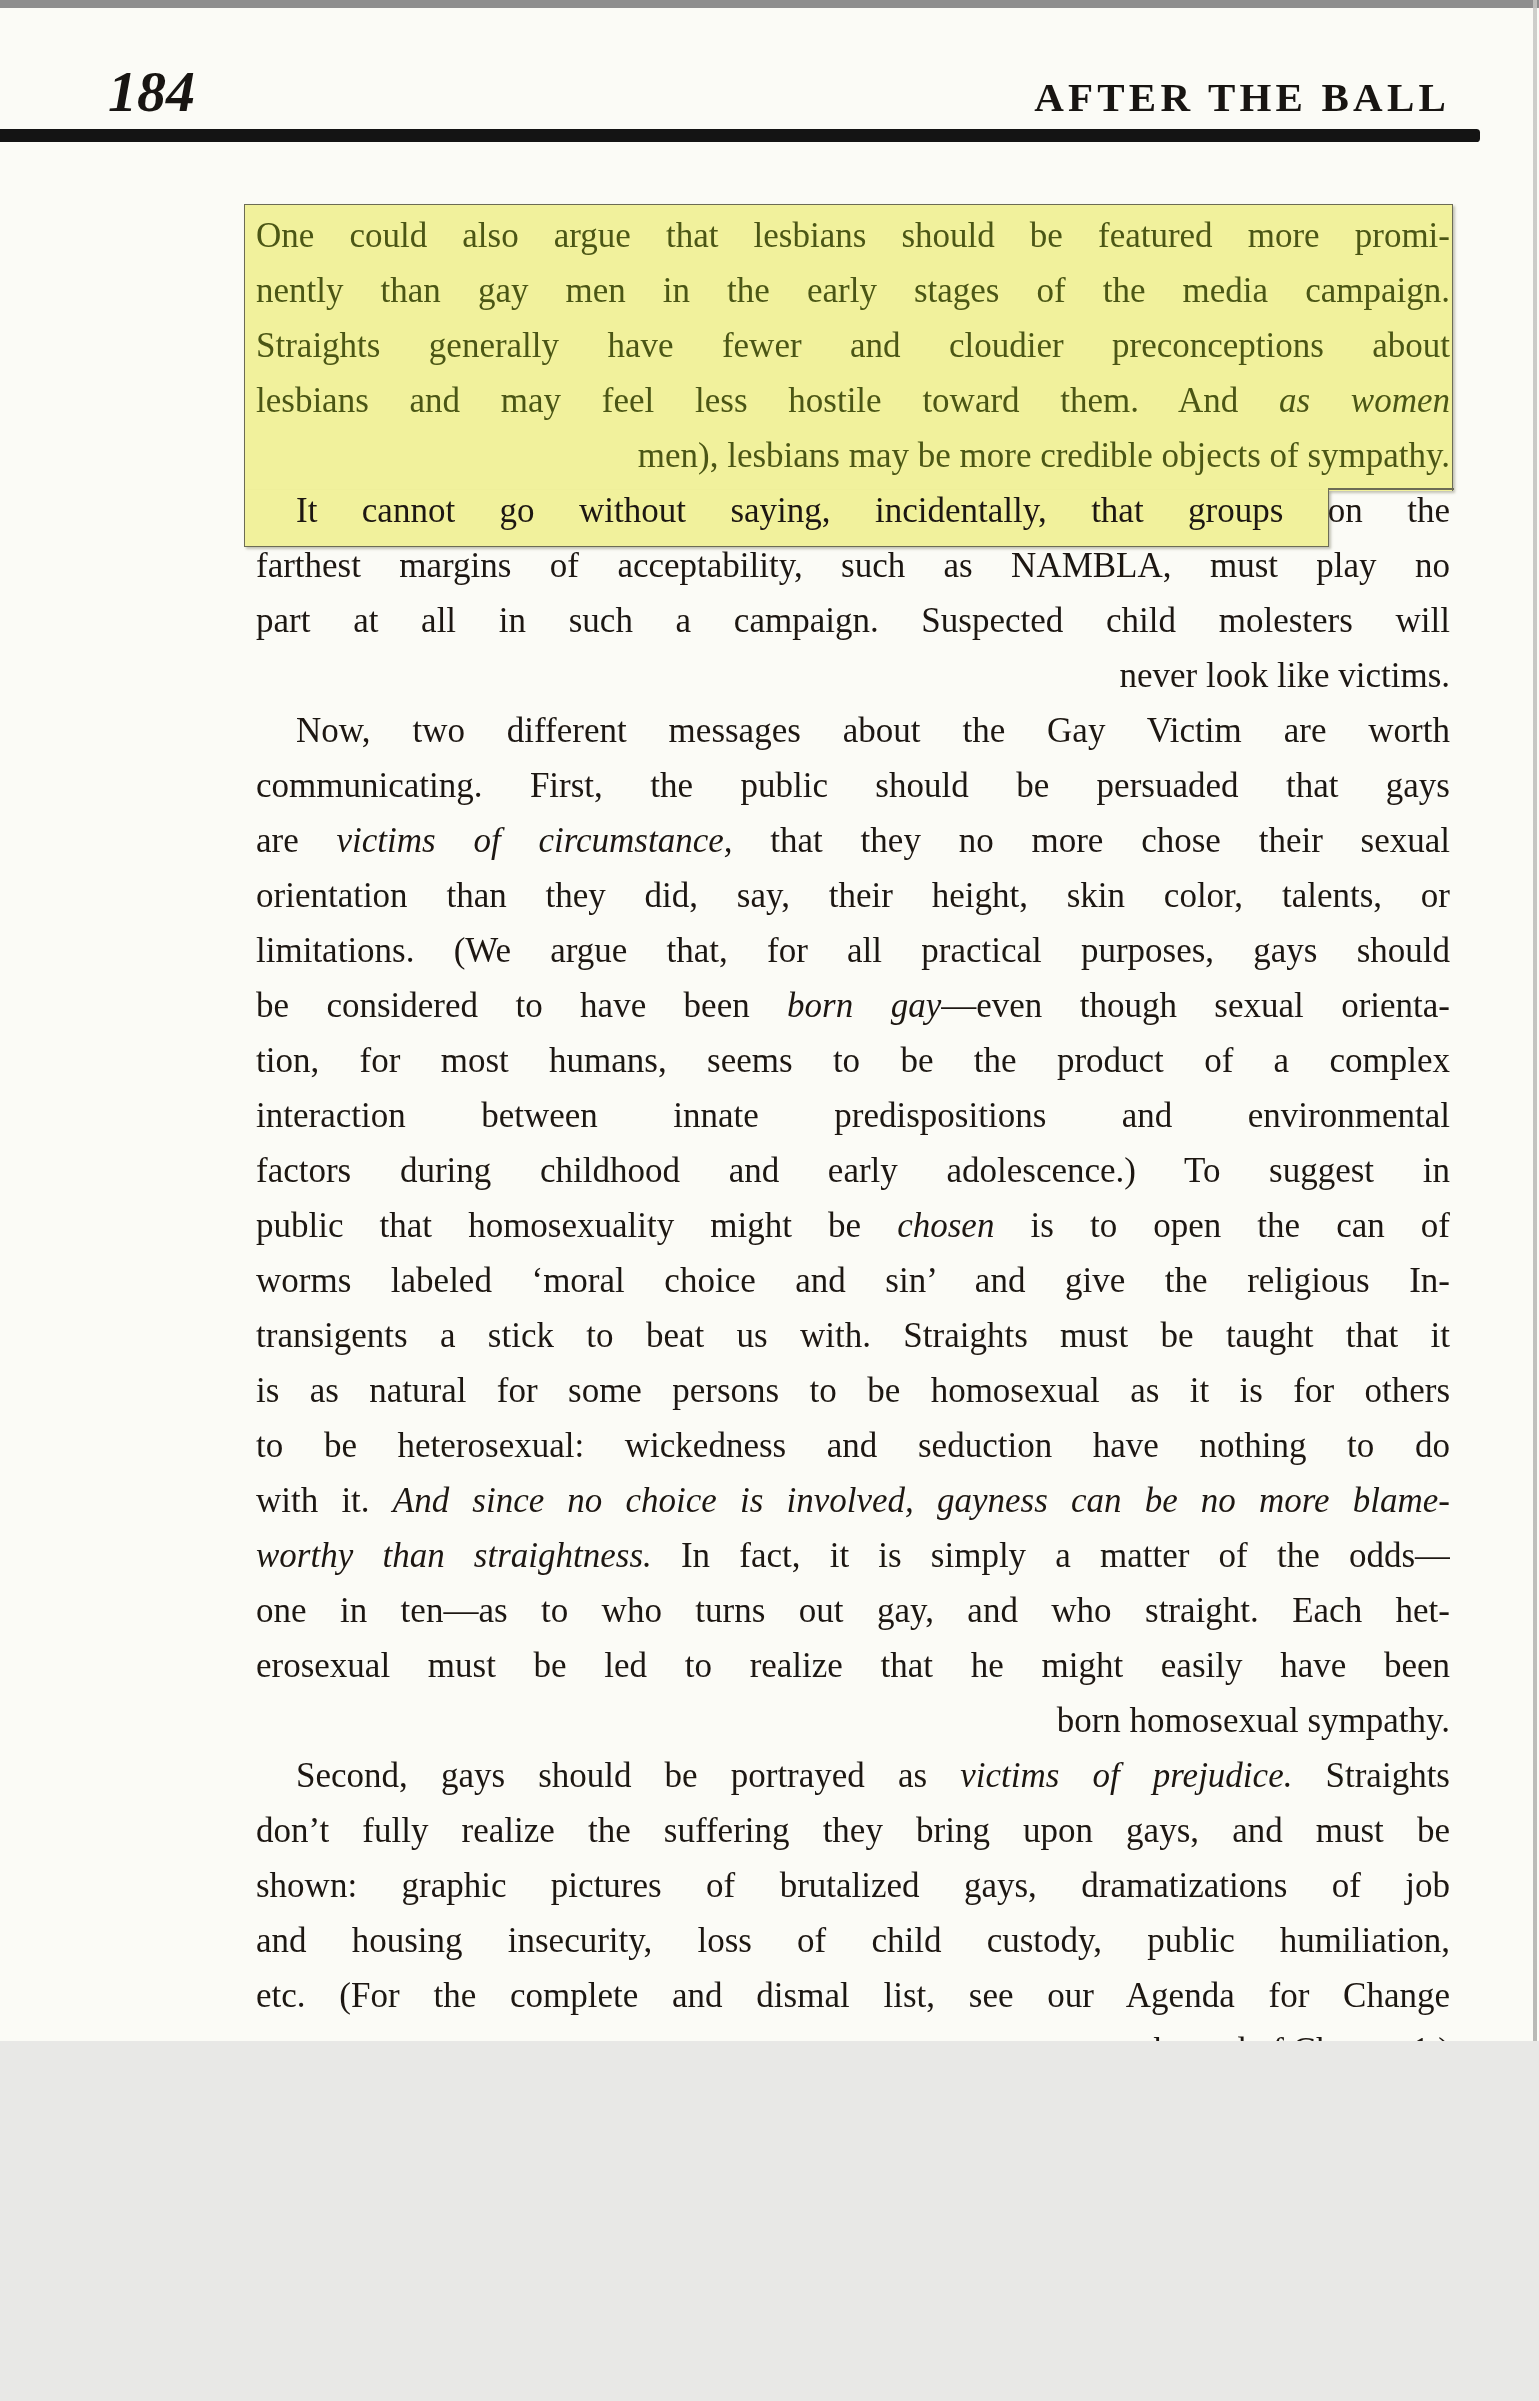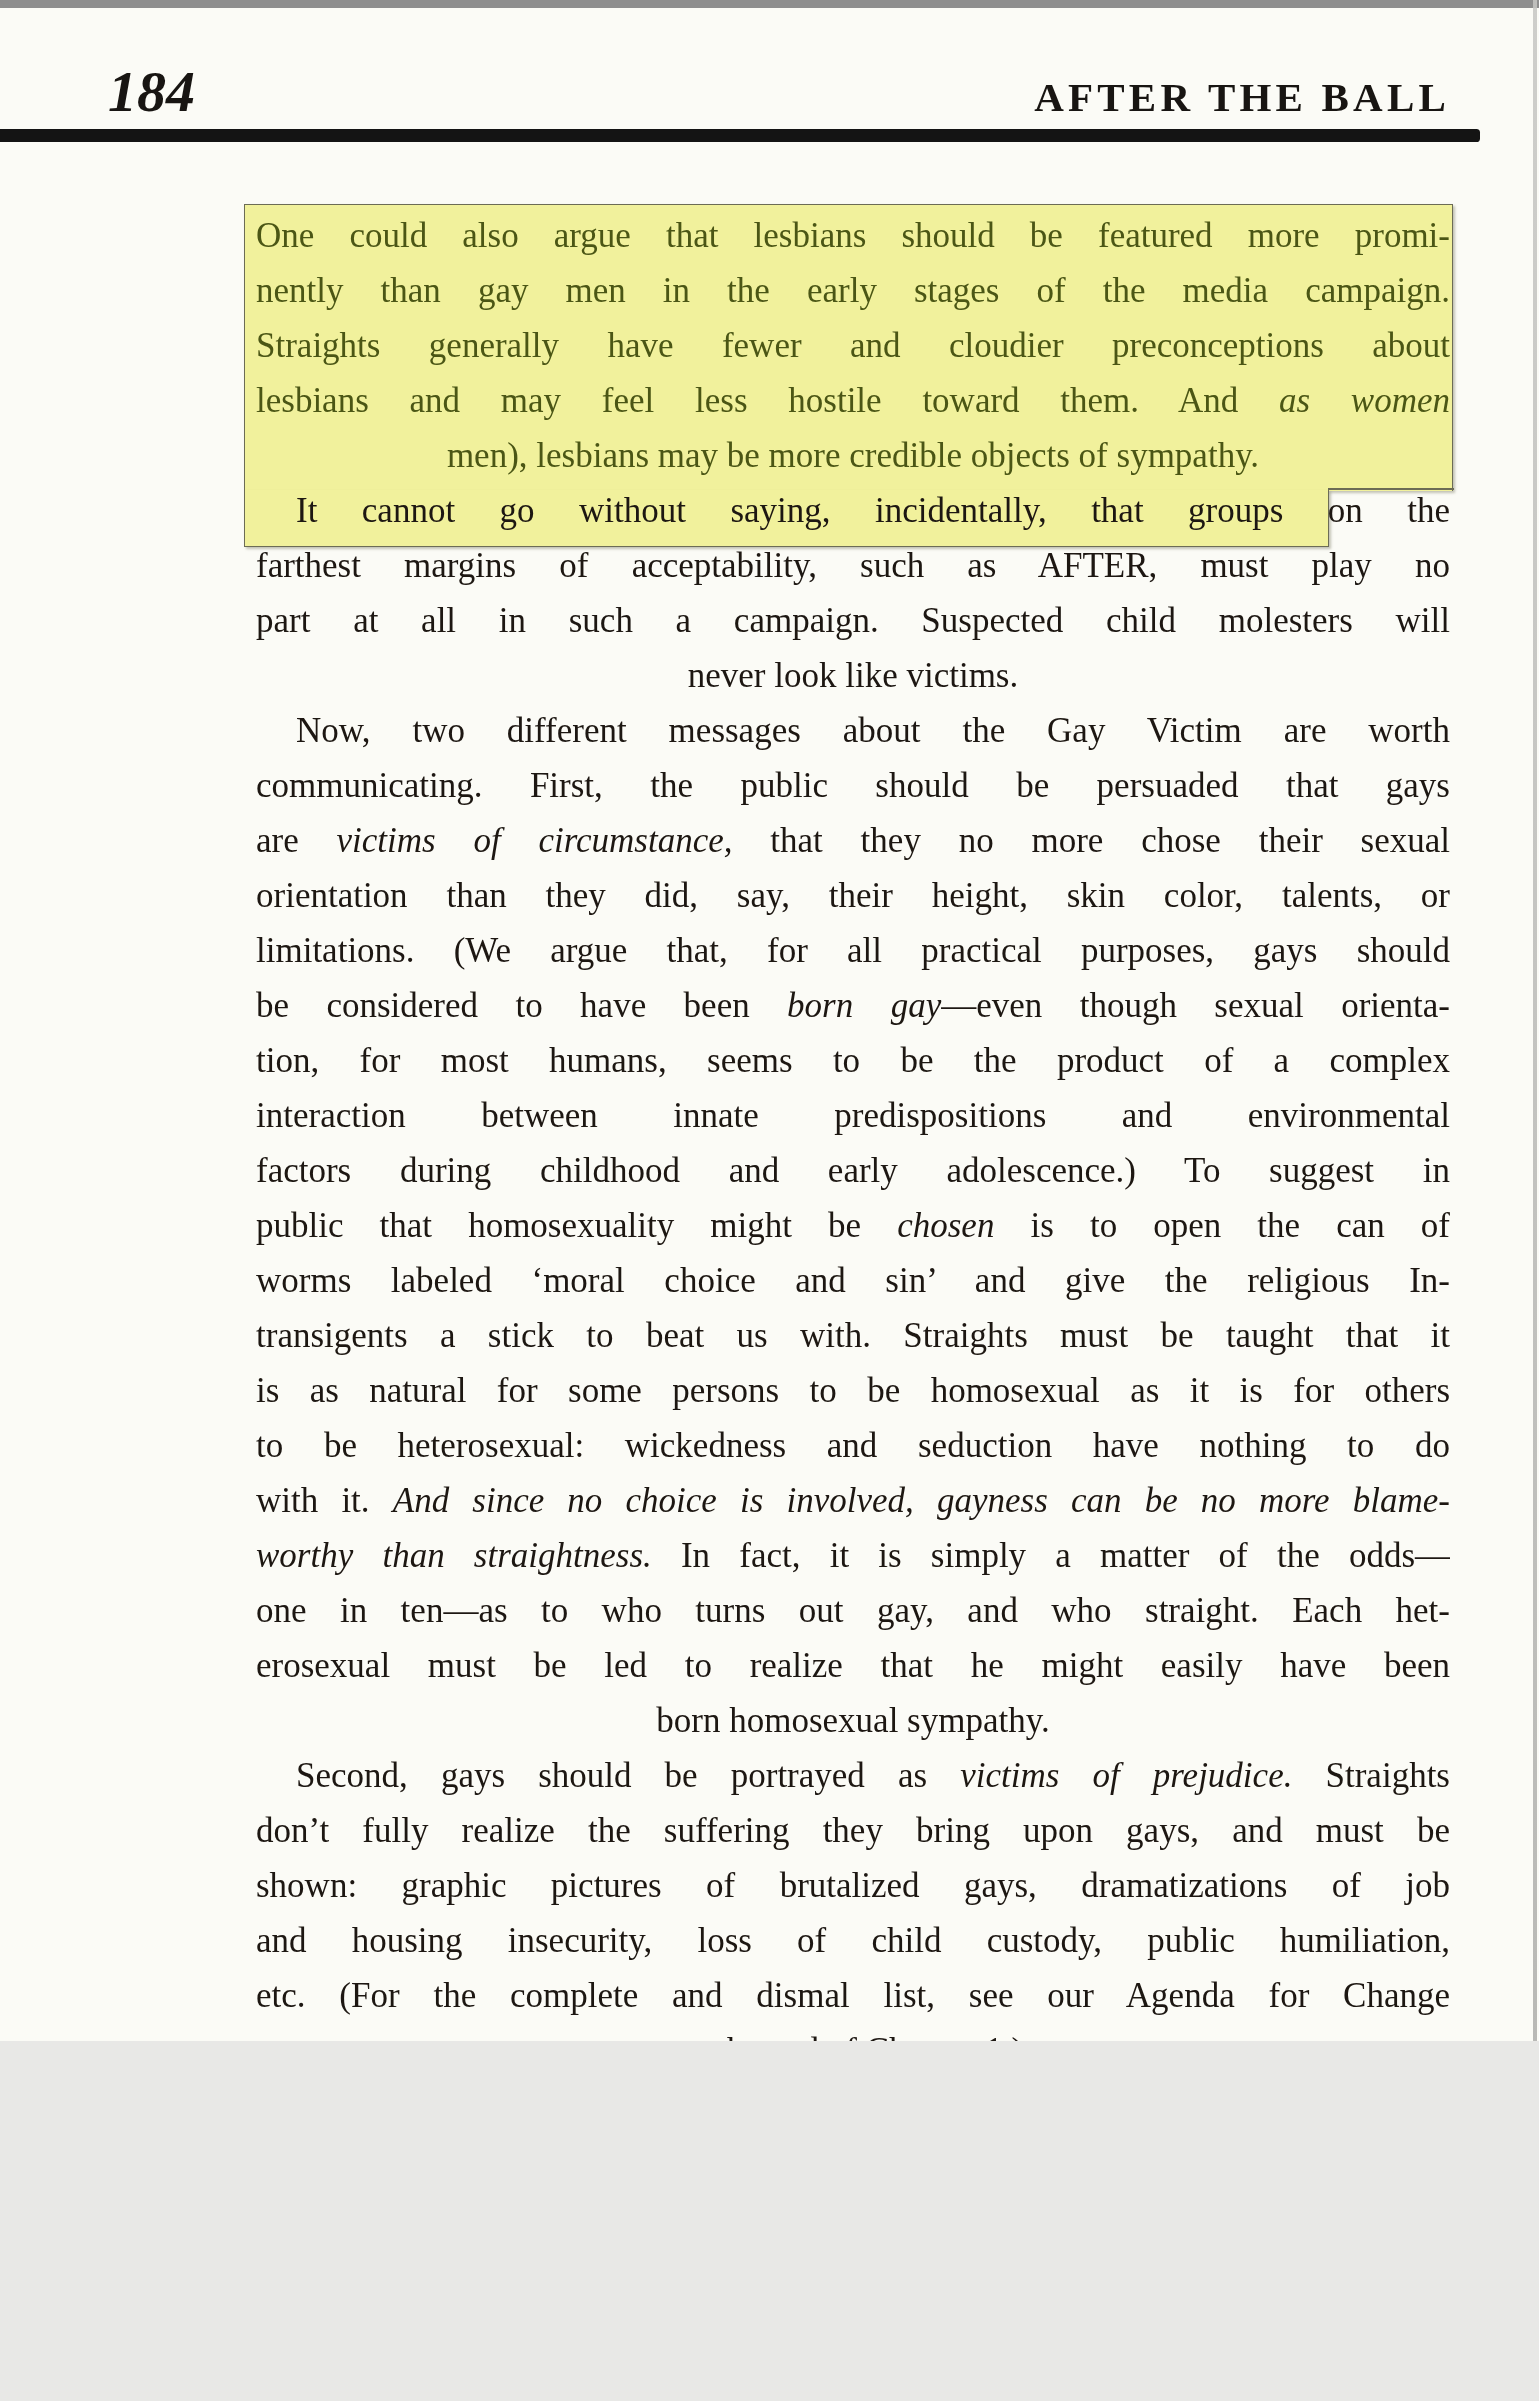--- a/index.html
+++ b/index.html
@@ -86,21 +86,21 @@
     left: 256px; top: 208px;
     width: 1194px;
     font-size: 35px;
     line-height: 55px;
     color: #1d1712;
     z-index: 2;
   }
   .line {
     height: 55px;
     overflow: hidden;
-    text-align: center;
+    text-align: right;
   }
   .line.j { text-align: justify; }
   .line.j::after {
     content: "";
     display: inline-block;
     width: 100%;
     height: 0;
   }
   .line.ind { text-indent: 40px; }
   .line.hl { color: #4b5615; }
@@ -123,21 +123,21 @@
 
   <main class="text-block">
 
     <div class="line j hl">One could also argue that lesbians should be featured more promi-</div>
     <div class="line j hl">nently than gay men in the early stages of the media campaign.</div>
     <div class="line j hl">Straights generally have fewer and cloudier preconceptions about</div>
     <div class="line j hl">lesbians and may feel less hostile toward them. And <i>as women</i></div>
     <div class="line hl">men), lesbians may be more credible objects of sympathy.</div>
 
     <div class="line j ind">It cannot go without saying, incidentally, that groups on the</div>
-    <div class="line j">farthest margins of acceptability, such as AFTER, must play no</div>
+    <div class="line j">farthest margins of acceptability, such as NAMBLA, must play no</div>
     <div class="line j">part at all in such a campaign. Suspected child molesters will</div>
     <div class="line">never look like victims.</div>
 
     <div class="line j ind">Now, two different messages about the Gay Victim are worth</div>
     <div class="line j">communicating. First, the public should be persuaded that gays</div>
     <div class="line j">are <i>victims of circumstance,</i> that they no more chose their sexual</div>
     <div class="line j">orientation than they did, say, their height, skin color, talents, or</div>
     <div class="line j">limitations. (We argue that, for all practical purposes, gays should</div>
     <div class="line j">be considered to have been <i>born gay</i>—even though sexual orienta-</div>
     <div class="line j">tion, for most humans, seems to be the product of a complex</div>

